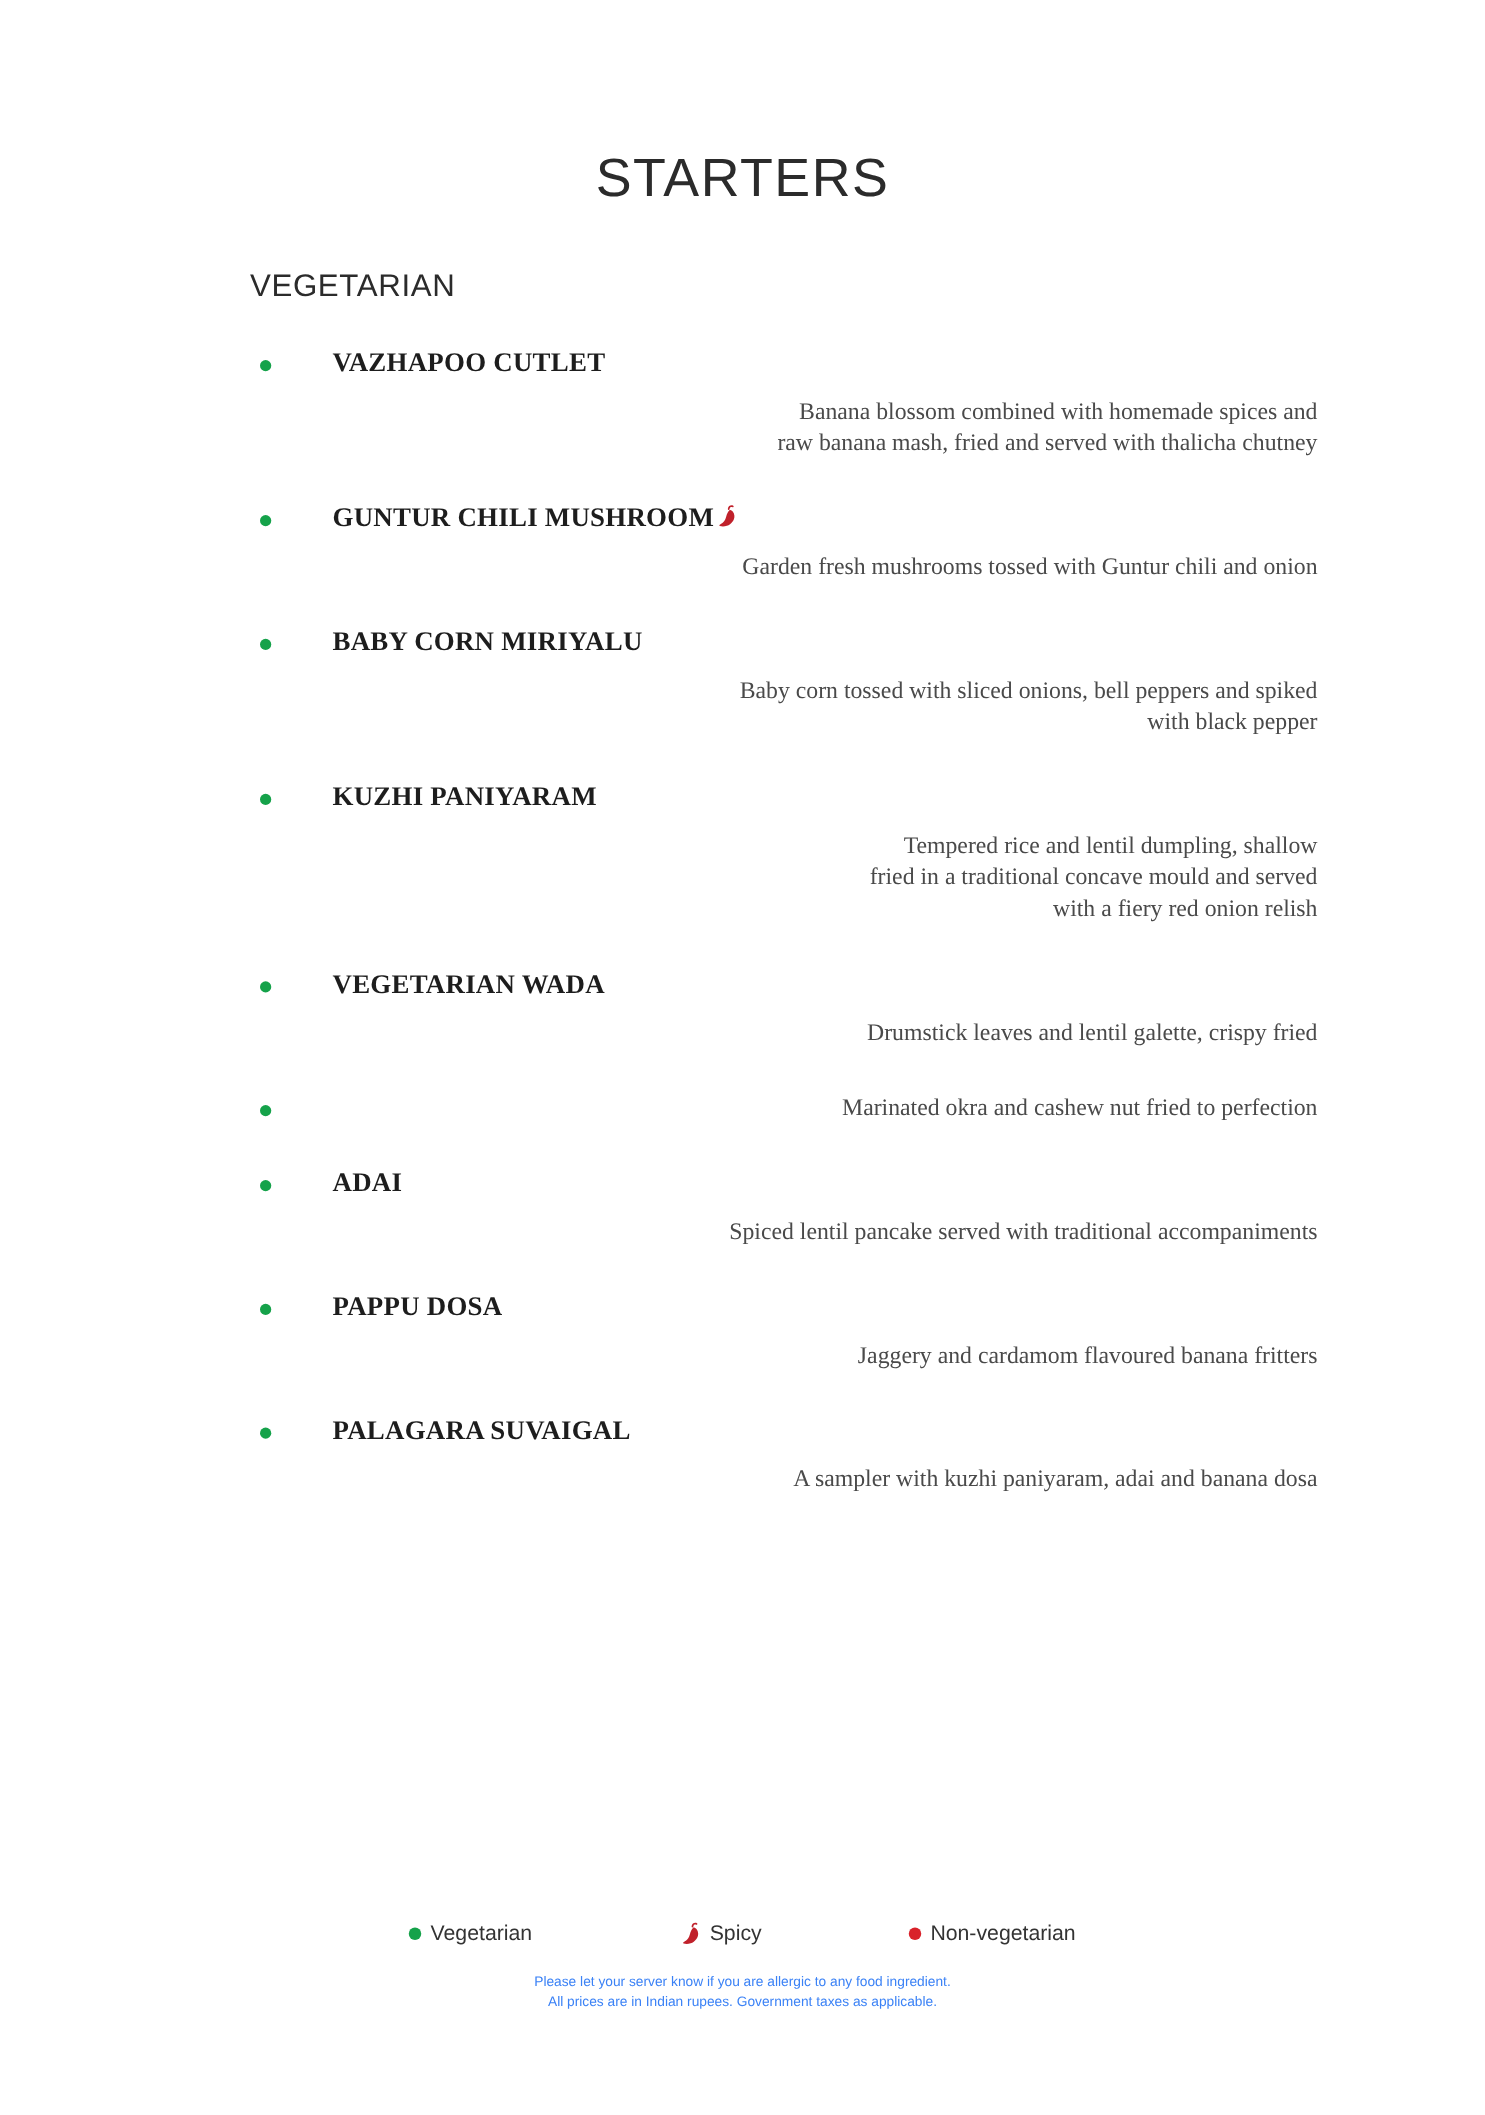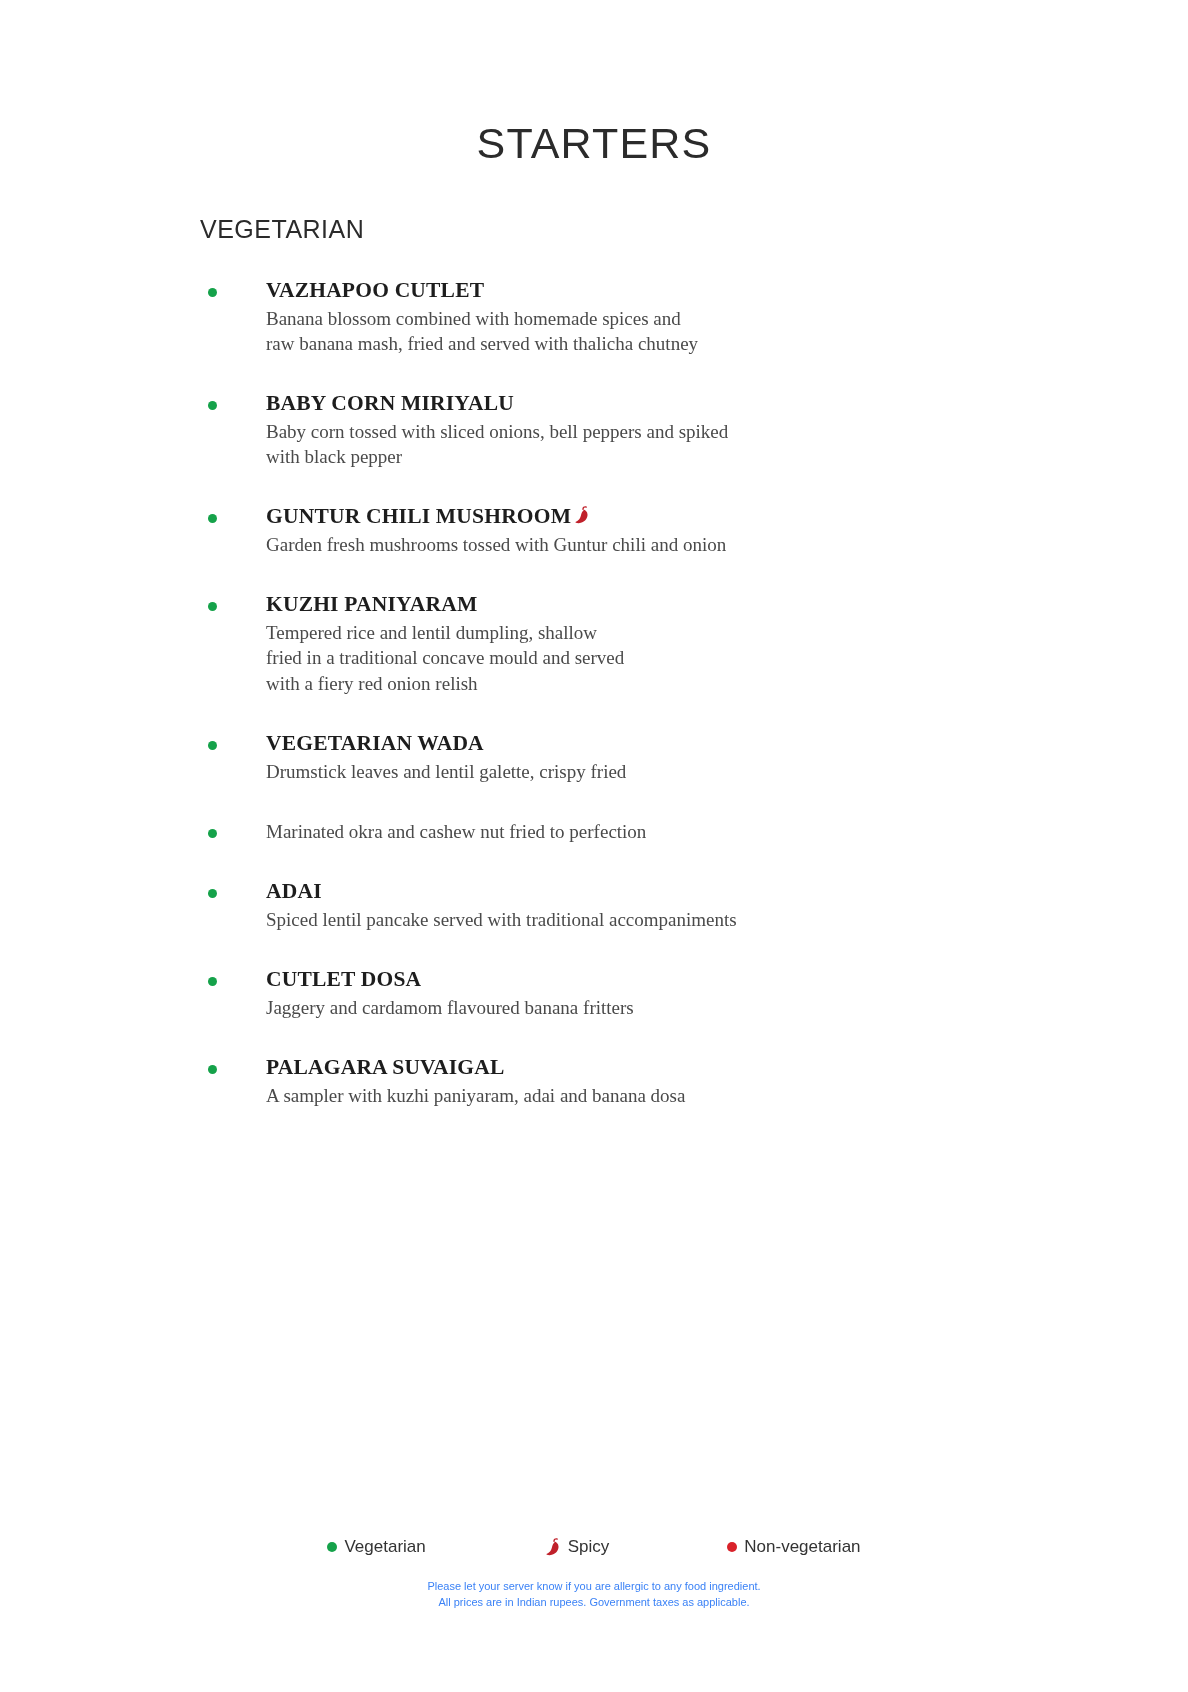--- a/index.html
+++ b/index.html
@@ -90,22 +90,23 @@
     margin-left: 2px;
     width: 17px;
     height: 19px;
   }
 
   .item-desc {
     font-size: 19px;
     font-weight: 400;
     color: #4a4a4a;
     line-height: 1.33;
-    margin: 0;
+    margin: 14px;
     white-space: pre-line;
+    text-align: right;
   }
 
   
   .footer {
     position: absolute;
     left: 0;
     right: 0;
     bottom: 110px;
     text-align: center;
   }
@@ -160,34 +161,34 @@
 
     <ul class="item-list" id="item-list">
         <li class="item">
           <span class="veg-dot"></span>
           <span class="item-name">VAZHAPOO CUTLET</span>
           <p class="item-desc">Banana blossom combined with homemade spices and
 raw banana mash, fried and served with thalicha chutney</p>
         </li>
         <li class="item">
           <span class="veg-dot"></span>
-          <span class="item-name">BABY CORN MIRIYALU</span>
-          <p class="item-desc">Baby corn tossed with sliced onions, bell peppers and spiked
-with black pepper</p>
-        </li>
-        <li class="item">
-          <span class="veg-dot"></span>
           <span class="item-name">GUNTUR CHILI MUSHROOM<span class="chili"><svg viewBox="0 0 24 26" width="100%" height="100%" aria-hidden="true">
                 <path d="M14.6 2.2c1.4-1.1 3.2-1.3 4.6-.4.5.3.6 1 .2 1.4-.4.4-1 .4-1.5.1-.6-.3-1.3-.2-1.9.3-.7.6-1 1.4-1 2.3 0 .5-.5.9-1 .8-.5-.1-.9-.5-.9-1 .1-1.4.5-2.6 1.5-3.5z" fill="#c0212b"></path>
                 <path d="M14.4 6.1c3.4.6 5.9 3.3 6.1 6.9.3 5-3.3 9.6-8.4 11.4-2.7 1-5.6 1.1-8 .3-.7-.2-.8-1.2-.1-1.5 2.3-1 3.9-2.3 5.1-4 .9-1.3 1.5-2.7 2-4.6.5-1.9.9-3.2 1.6-4.6.6-1.2 1.3-2.2 2.2-3 .4-.4 1-.4 1.5-.1z" fill="#c0212b"></path>
               </svg></span></span>
           <p class="item-desc">Garden fresh mushrooms tossed with Guntur chili and onion</p>
         </li>
         <li class="item">
           <span class="veg-dot"></span>
+          <span class="item-name">BABY CORN MIRIYALU</span>
+          <p class="item-desc">Baby corn tossed with sliced onions, bell peppers and spiked
+with black pepper</p>
+        </li>
+        <li class="item">
+          <span class="veg-dot"></span>
           <span class="item-name">KUZHI PANIYARAM</span>
           <p class="item-desc">Tempered rice and lentil dumpling, shallow
 fried in a traditional concave mould and served
 with a fiery red onion relish</p>
         </li>
         <li class="item">
           <span class="veg-dot"></span>
           <span class="item-name">VEGETARIAN WADA</span>
           <p class="item-desc">Drumstick leaves and lentil galette, crispy fried</p>
         </li>
@@ -195,21 +196,21 @@
           <span class="veg-dot"></span>
           <p class="item-desc">Marinated okra and cashew nut fried to perfection</p>
         </li>
         <li class="item">
           <span class="veg-dot"></span>
           <span class="item-name">ADAI</span>
           <p class="item-desc">Spiced lentil pancake served with traditional accompaniments</p>
         </li>
         <li class="item">
           <span class="veg-dot"></span>
-          <span class="item-name">CUTLET DOSA</span>
+          <span class="item-name">PAPPU DOSA</span>
           <p class="item-desc">Jaggery and cardamom flavoured banana fritters</p>
         </li>
         <li class="item">
           <span class="veg-dot"></span>
           <span class="item-name">PALAGARA SUVAIGAL</span>
           <p class="item-desc">A sampler with kuzhi paniyaram, adai and banana dosa</p>
         </li>
       </ul>
   </div>
 

